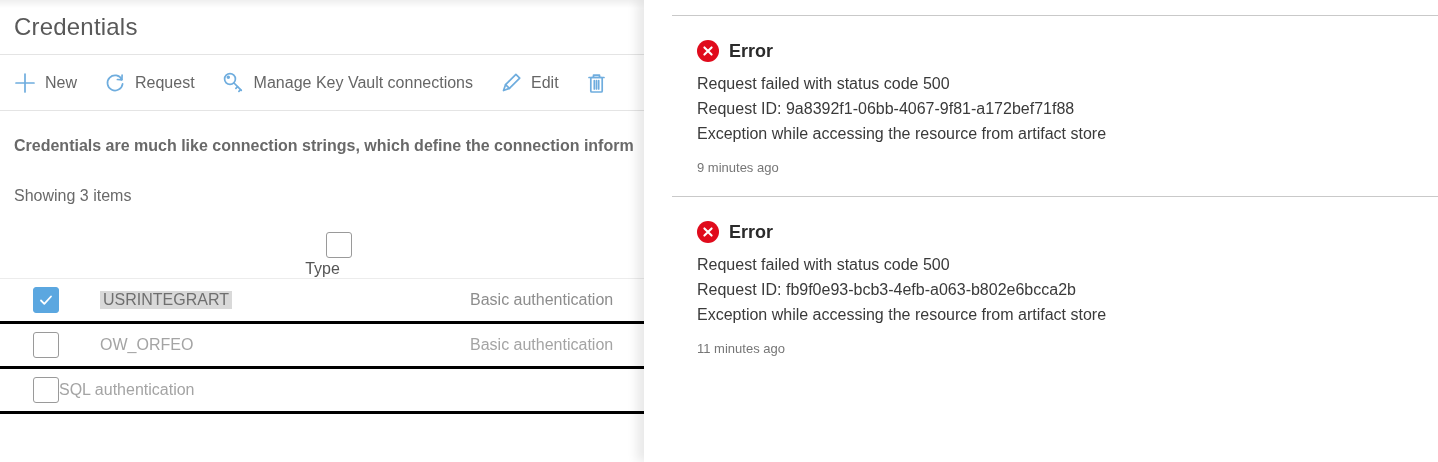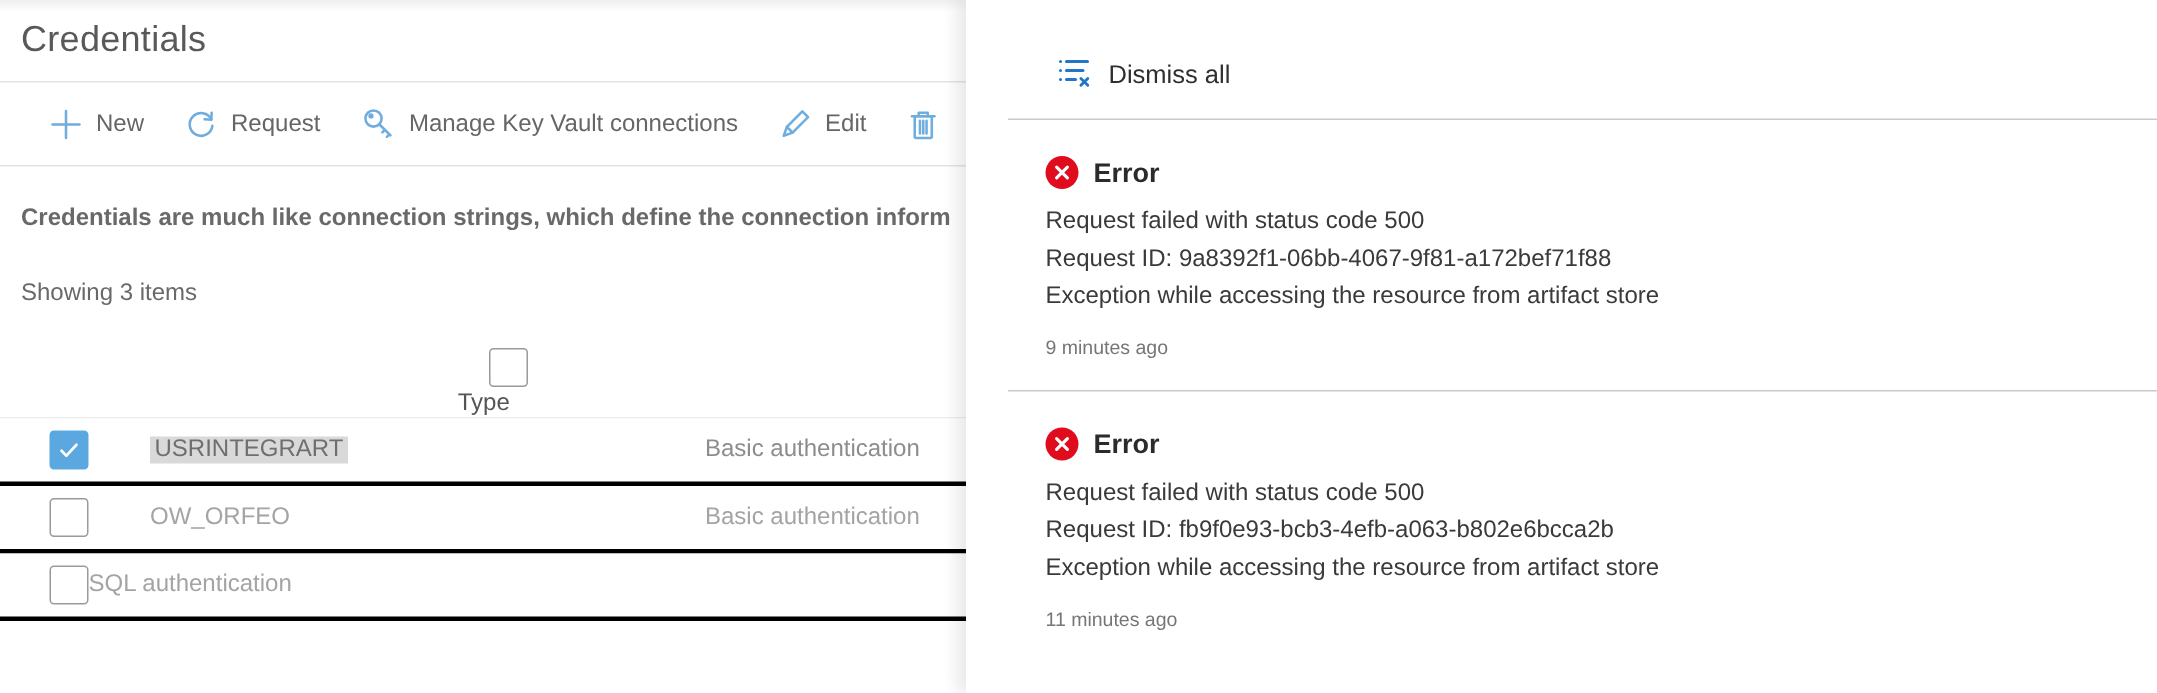--- a/index.html
+++ b/index.html
@@ -7,21 +7,21 @@
     font-family:"Liberation Sans", sans-serif; }
   .stage { position:relative; width:1438px; height:357px; background:#ec4899; }
 
   
   .cred-panel { position:absolute; left:0; top:0; width:645px; height:462px; background:#fff; overflow:hidden; }
   .cred-panel::before { content:""; position:absolute; left:0; top:0; width:100%; height:8px;
     background:linear-gradient(#efefef, rgba(255,255,255,0)); pointer-events:none; }
   .title-row { height:55px; border-bottom:1px solid #e4e4e4; display:flex; align-items:center; padding-left:14px; }
   .page-title { font-size:24px; color:#595959; font-weight:400; letter-spacing:.2px; }
 
-  .toolbar { height:56px; border-bottom:1px solid #e4e4e4; display:flex; align-items:center; padding-left:33px; }
+  .toolbar { height:56px; border-bottom:1px solid #e4e4e4; display:flex; align-items:center; padding-left:14px; }
   .tb-item { display:flex; align-items:center; gap:9px; color:#666; font-size:16px; cursor:pointer; margin-right:27px; white-space:nowrap; }
   .tb-item svg { display:block; }
   .icon-blue { stroke:#6fadde; fill:none; stroke-width:1.7; stroke-linecap:round; stroke-linejoin:round; }
 
   .desc { margin:26px 0 0 14px; font-size:16px; color:#696969; white-space:nowrap; overflow:hidden; width:630px;font-weight:bold; }
   .showing { margin:32px 0 0 14px; font-size:16px; color:#696969; }
 
   .ctable { margin-top:27px; }
   .trow { display:flex; align-items:center; height:45px; border-bottom:3px solid #000000; background:#fff; }
   .trow.header { height:47px; border-bottom:1px solid #ececec;flex-direction:column; }
@@ -160,36 +160,20 @@
           <div class="checkbox"></div>
         </div>
         <div class="cell-type">SQL authentication</div>
       </div>
     </div>
   </div>
 
   <div class="notif-panel">
 
 
-    <div class="dismiss-row">
-      <span>
-        <svg width="23" height="23" viewBox="0 0 23 23">
-          <g stroke="#2176c7" stroke-width="2" stroke-linecap="round">
-            <path d="M2 5 h0.01 M2 11 h0.01 M2 17 h0.01"></path>
-            <path d="M6 5 H20"></path>
-            <path d="M6 11 H17"></path>
-            <path d="M6 17 H12"></path>
-          </g>
-          <g stroke="#2176c7" stroke-width="1.9" stroke-linecap="round">
-            <path d="M15.6 16.3 L20.2 20.9 M20.2 16.3 L15.6 20.9"></path>
-          </g>
-        </svg>
-      </span>
-      <span class="dismiss-label">Dismiss all</span>
-    </div>
 
     <div class="np-divider first"></div>
 
     <div class="notif-item">
       <div class="notif-head">
         <span class="err-badge">
           <svg width="12" height="12" viewBox="0 0 12 12">
             <path d="M2.4 2.4 L9.6 9.6 M9.6 2.4 L2.4 9.6" stroke="#fff" stroke-width="2.1" stroke-linecap="round"></path>
           </svg>
         </span>

